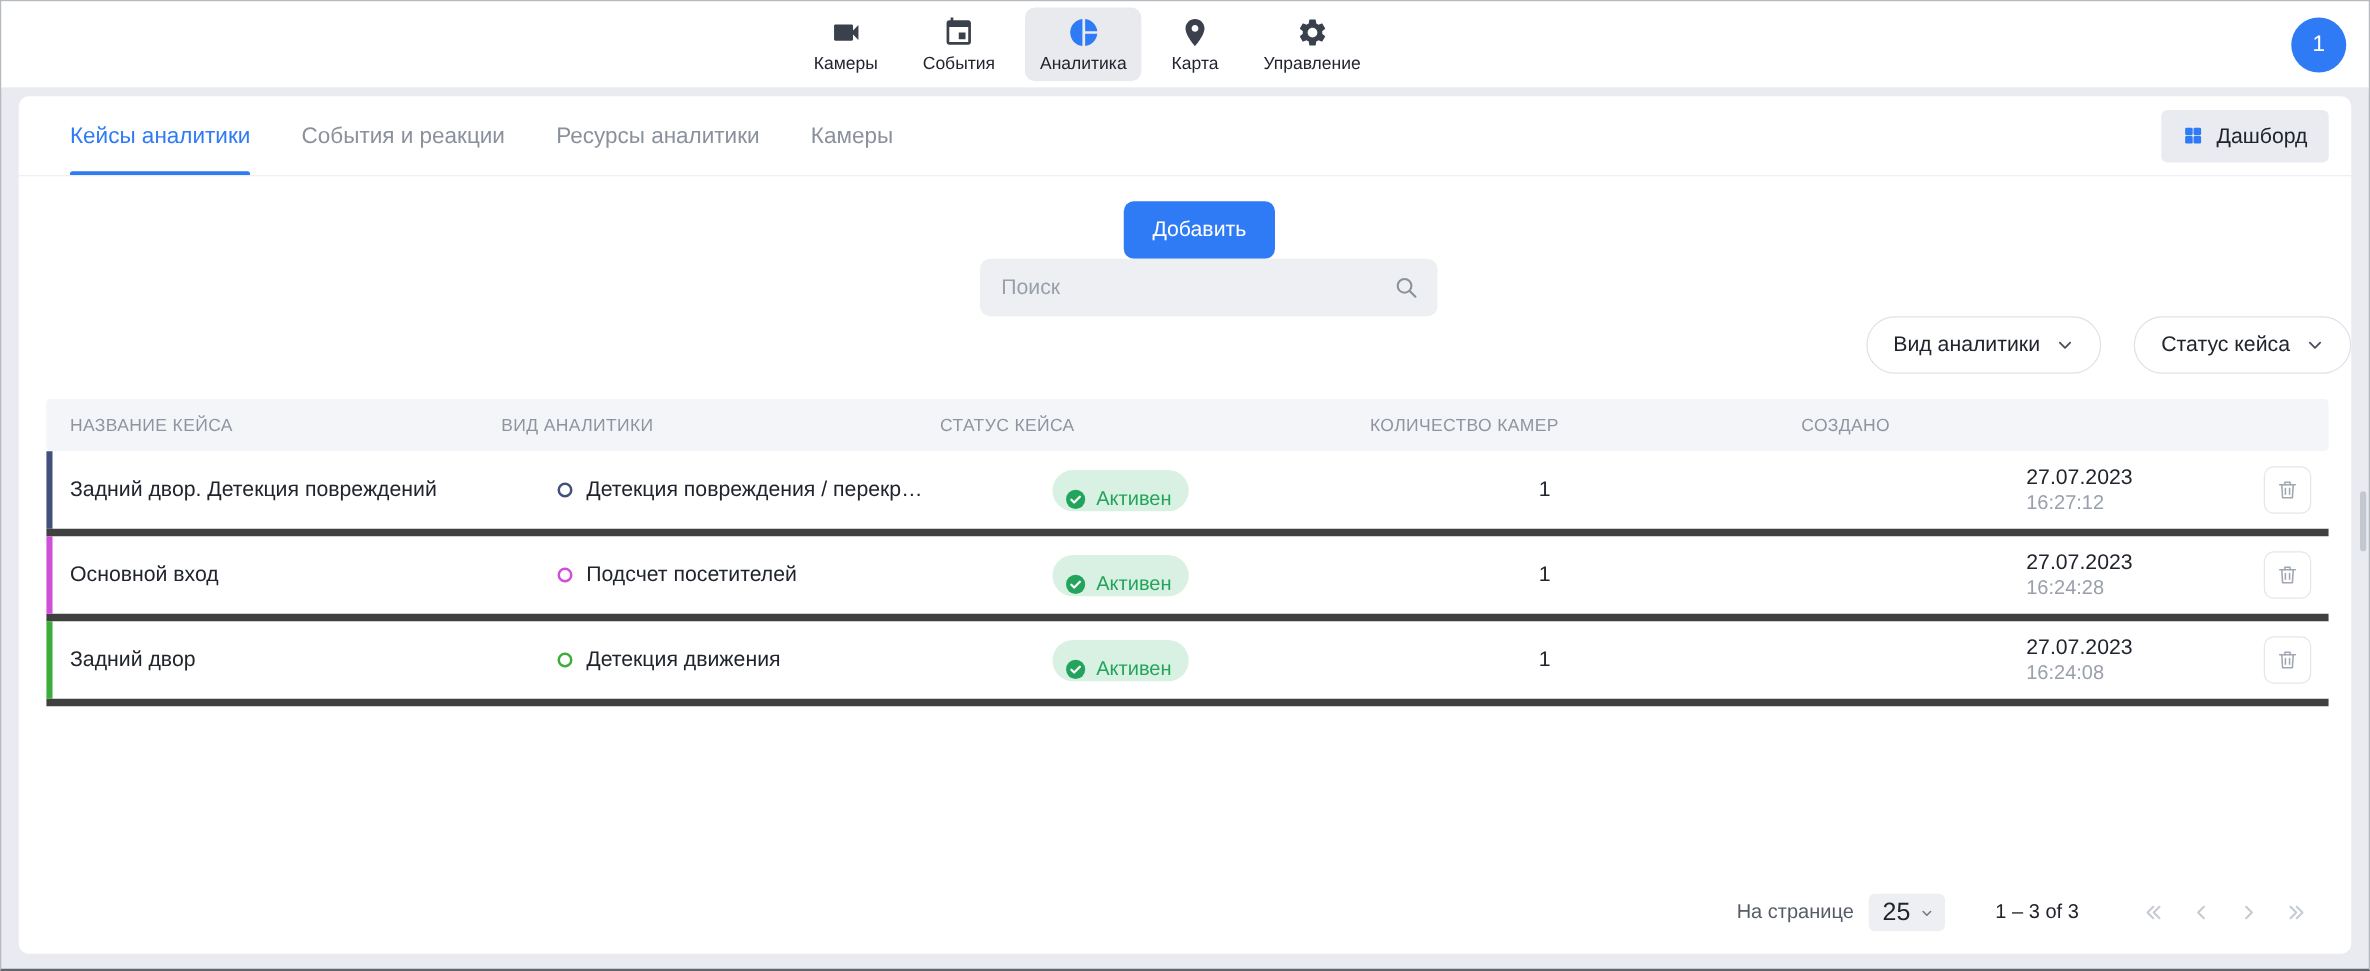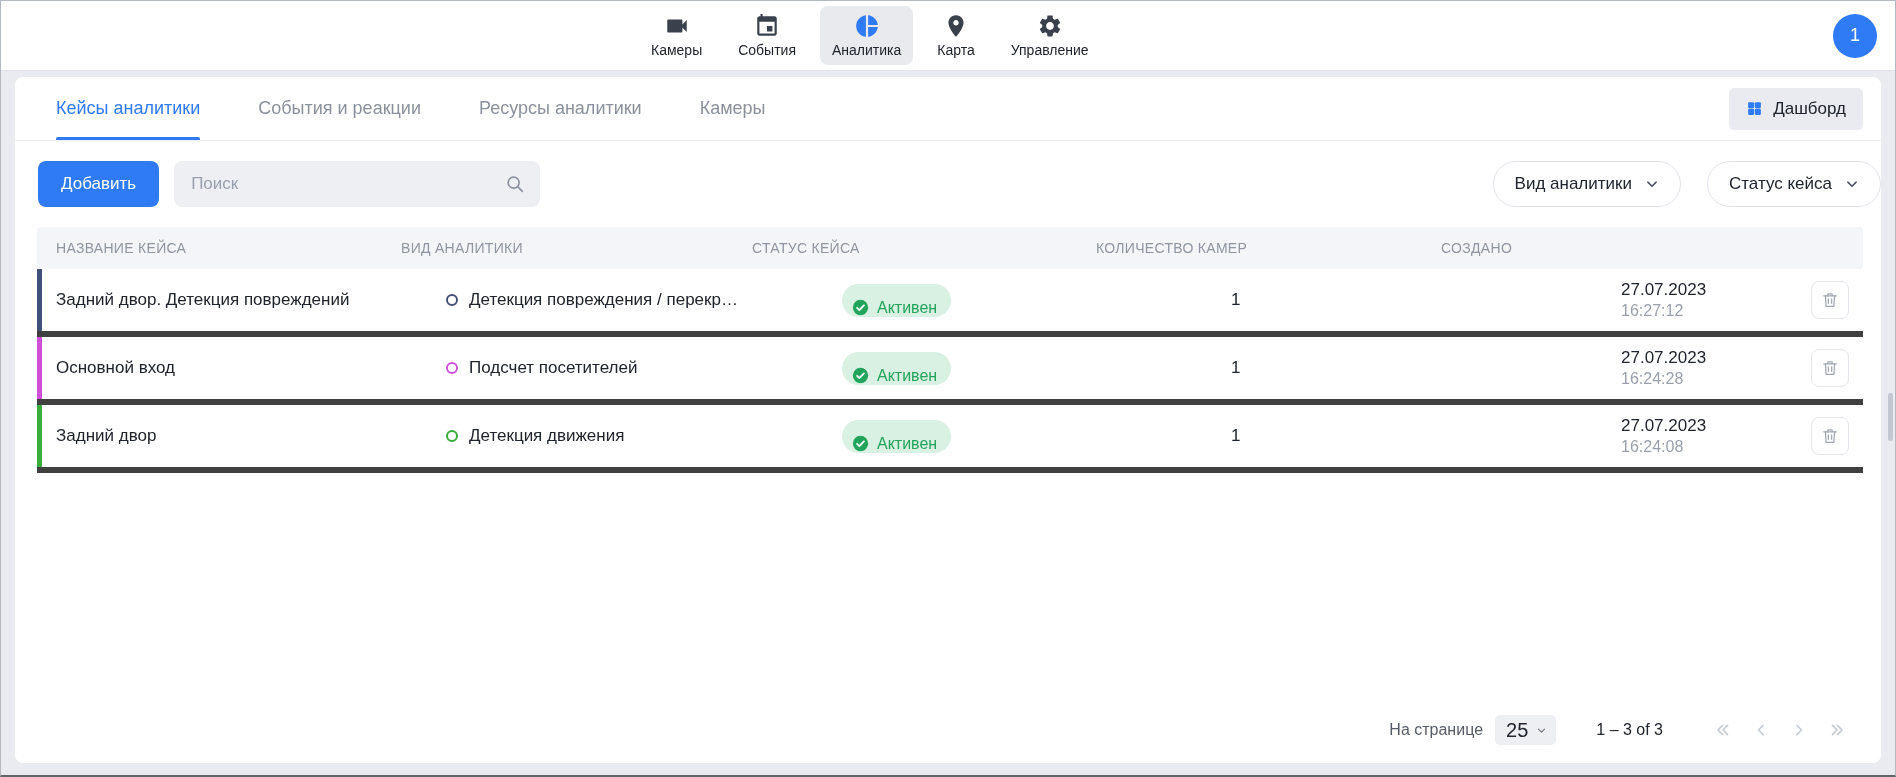--- a/index.html
+++ b/index.html
@@ -34,33 +34,33 @@
   .avatar { width:44px; height:44px; border-radius:50%; background:var(--accent);
     color:#fff; display:flex; align-items:center; justify-content:center;
     font-size:18px; cursor:pointer; }
 
   
   .card { flex:1; margin:6px 14px 12px; background:#fff; border-radius:8px;
     display:flex; flex-direction:column; overflow:hidden; }
 
   .tabs-row { display:flex; align-items:center; height:64px; flex-shrink:0;
     padding:0 18px 0 41px; border-bottom:1px solid #edeff3; }
-  .tabs { display:flex; gap:58px; height:100%; }
+  .tabs { display:flex; gap:41px; height:100%; }
   .tab { display:flex; align-items:center; font-size:18px; color:#8b919c;
     cursor:pointer; position:relative; white-space:nowrap; }
   .tab.active { color:var(--accent); }
   .tab.active::after { content:""; position:absolute; left:0; right:0; bottom:0;
     height:3px; background:var(--accent); border-radius:2px 2px 0 0; }
   .dash-btn { margin-left:auto; display:flex; align-items:center; gap:10px;
     height:42px; padding:0 17px; background:#e9ebf0; border:none; border-radius:5px;
     font-size:17px; color:#20242c; cursor:pointer; font-family:inherit; }
   .dash-btn .i { width:17px; height:17px; color:var(--accent); }
 
   
-  .toolbar { display:flex; align-items:center; padding:20px 0 18px 23px; flex-shrink:0; }
+  .toolbar { display:flex; align-items:center; padding:20px 0 18px 23px; flex-shrink:0;flex-direction:column; }
   .add-btn { height:46px; padding:0 23px; background:var(--accent); color:#fff;
     border:none; border-radius:8px; font-size:17px; cursor:pointer; font-family:inherit; }
   .search-wrap { position:relative; margin-left:15px; }
   .search-wrap input { width:366px; height:46px; background:#edeff3; border:none;
     border-radius:8px; padding:0 50px 0 17px; font-size:17px; font-family:inherit;
     color:#20242c; outline:none; }
   .search-wrap input::placeholder { color:#9aa0ab; }
   .search-icon { position:absolute; right:14px; top:50%; transform:translateY(-50%);
     width:22px; height:22px; color:#8b919c; }
   .filters { margin-left:auto; display:flex; gap:26px; }

